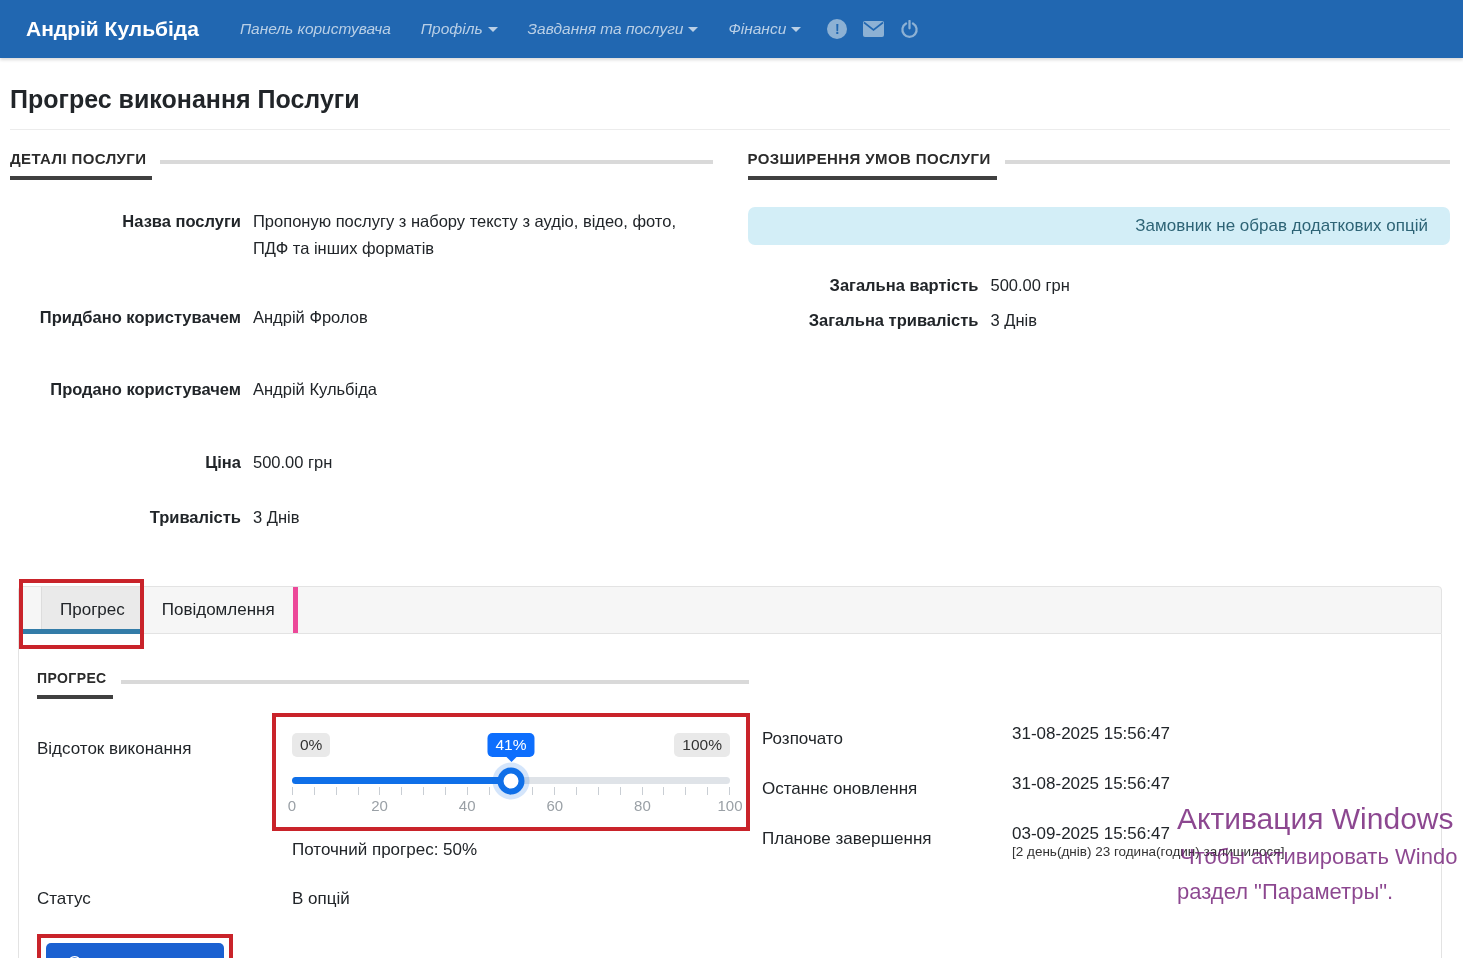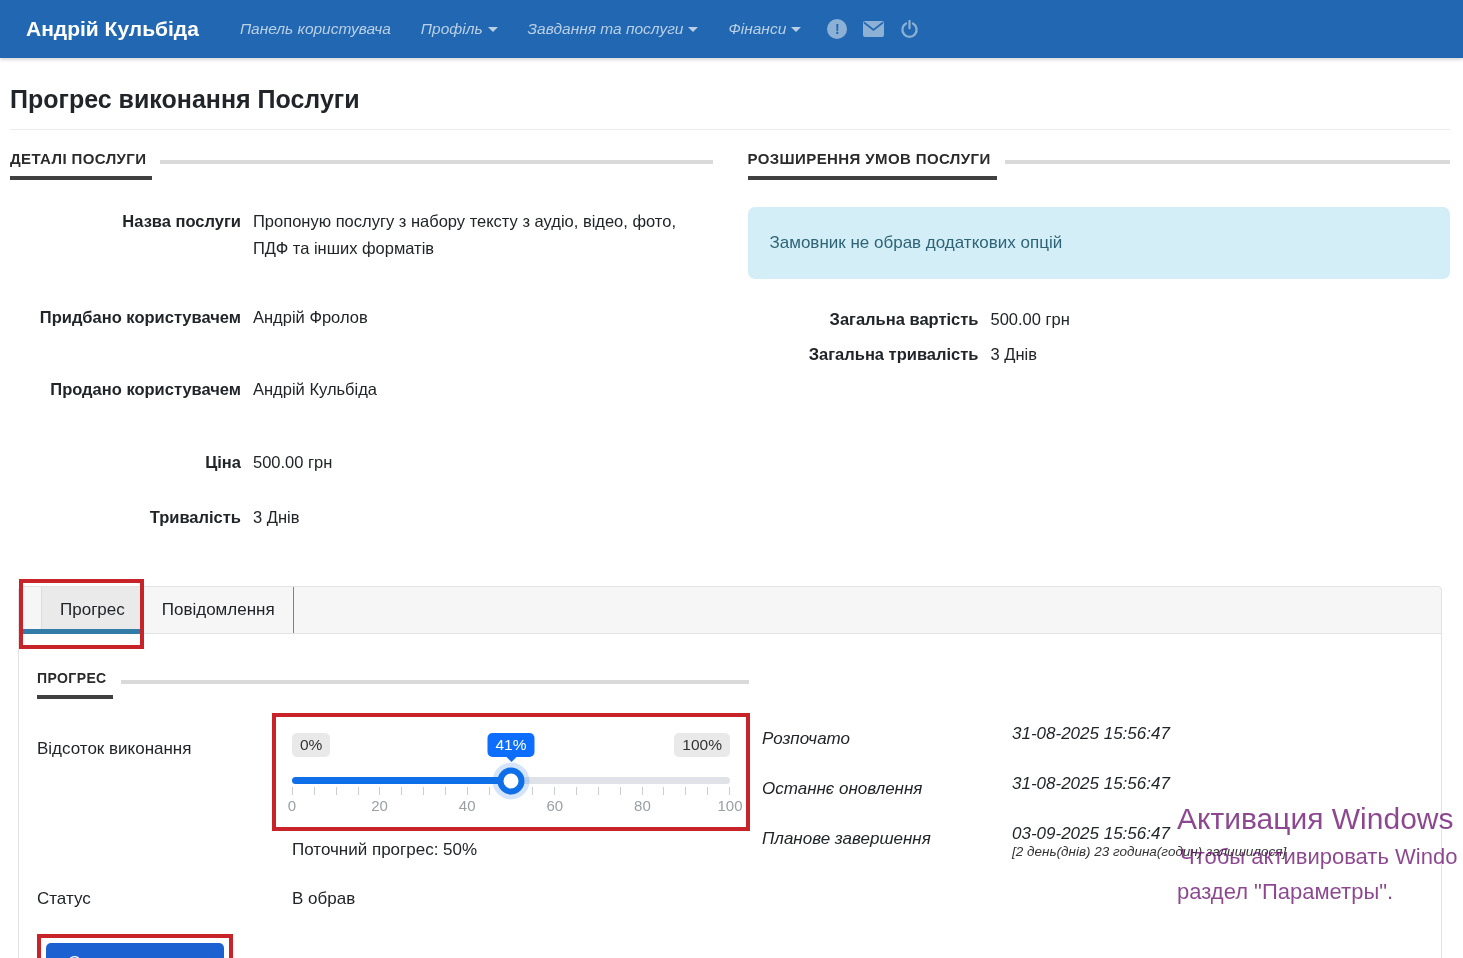--- a/index.html
+++ b/index.html
@@ -30,33 +30,33 @@
   .sec-line { flex:1; height:4px; background:#d9d9d9; margin-left:8px; margin-top:-6px; }
 
   
   .top-grid { display:grid; grid-template-columns:1fr 1fr; column-gap:35px; margin-top:20px; }
   .kv { display:grid; grid-template-columns:243px 1fr; align-items:start; }
   .kv .k { font-weight:bold; font-size:16.5px; line-height:1.65; padding-right:12px;text-align:right; }
   .kv .v { font-size:16.5px; line-height:1.65; }
   .details .kv { margin-top:28px; }
   .details .kv.tall { margin-top:24px; }
 
-  .info-alert { background:#d3eef7; border-radius:7px; padding:26px 22px; margin-top:27px;
-    color:#2e6476; font-size:17px; }
+  .info-alert { background:#d3eef7; border-radius:7px; padding:9px 22px; margin-top:27px;
+    color:#2e6476; font-size:17px;text-align:right; }
   .ext .kv { margin-top:0; }
   .ext-rows { margin-top:27px; display:flex; flex-direction:column; gap:8px; }
 
   
   .card { margin:55px 8px 0 8px; position:relative; }
   .tabbar { background:#f6f6f6; border:1px solid #e3e3e3; border-radius:4px 4px 0 0;
     display:flex; align-items:stretch; padding-left:22px; position:relative; }
   .tab { font-size:17px; padding:13px 18px; cursor:pointer; position:relative; color:#212529; }
   .tab.active { background:#eaeaea; border-left:1px solid #ddd; border-right:1px solid #ddd; }
   .tab.active::after { content:""; position:absolute; left:-23px; right:0; bottom:-1px; height:5px; background:#337ca8; }
-  .tab.inactive { border-right:1px solid #ec4899; }
+  .tab.inactive { border-right:5px solid #ec4899; }
   .card-body { background:#fff; border:1px solid #e3e3e3; border-top:none; padding:24px 18px 0 18px;
     min-height:352px; }
 
   
   .red-box { border:4px solid #c9232a; position:absolute; pointer-events:none; z-index:5; }
   .tab-box { left:0px; top:-8px; width:125px; height:70px; }
 
   
   .progress-grid { display:grid; grid-template-columns:715px 1fr; column-gap:10px; }
   .prog-head { margin-top:12px; }
@@ -85,21 +85,21 @@
   .tick-labels span { position:absolute; transform:translateX(-50%); font-size:15px; color:#9aa0a6; top:0; }
 
   .current-line { font-size:17px; margin-top:9px; padding-left:20px; }
   .status-row { margin-top:29px; }
   .status-row .v { font-size:17px; padding-left:20px; }
   .btn-annot { display:inline-block; border:4px solid #c9232a; padding:5px; margin-top:25px; }
   .btn-primary { background:#1b61d1; color:#fff; border:none; border-radius:5px;
     font-size:17px; padding:10px 22px; cursor:pointer; font-family:inherit; }
 
   .timeline { margin-top:66px; display:flex; flex-direction:column; }
-  .tl-row { display:grid; grid-template-columns:250px 1fr; margin-bottom:25px;font-style:italic; }
+  .tl-row { display:grid; grid-template-columns:250px 1fr; margin-bottom:25px; }
   .tl-row .k { font-size:17px; padding-top:5px; }
   .tl-row .v { font-size:17px; }
   .tl-note { font-size:13.5px; color:#333; margin-top:0; }
 
   
   .watermark { position:absolute; left:1177px; top:802px; color:#701a75; opacity:.8;
     pointer-events:none; white-space:nowrap; z-index:9; }
   .wm1 { font-size:30px; }
   .wm2 { font-size:22px; margin-top:8px; padding-left:3px; }
   .wm3 { font-size:22px; margin-top:9px; }
@@ -246,21 +246,21 @@
             </div>
           </div>
 
           <div class="prog-row plain">
             <span class="k"></span>
             <div class="current-line">Поточний прогрес: 50%</div>
           </div>
 
           <div class="prog-row plain status-row">
             <span class="k">Статус</span>
-            <span class="v">В обрав</span>
+            <span class="v">В опцій</span>
           </div>
 
           <div class="btn-annot">
             <button class="btn-primary">Оновити прогрес</button>
           </div>
         </div>
 
         <div class="timeline">
           <div class="tl-row">
             <span class="k">Розпочато</span>

